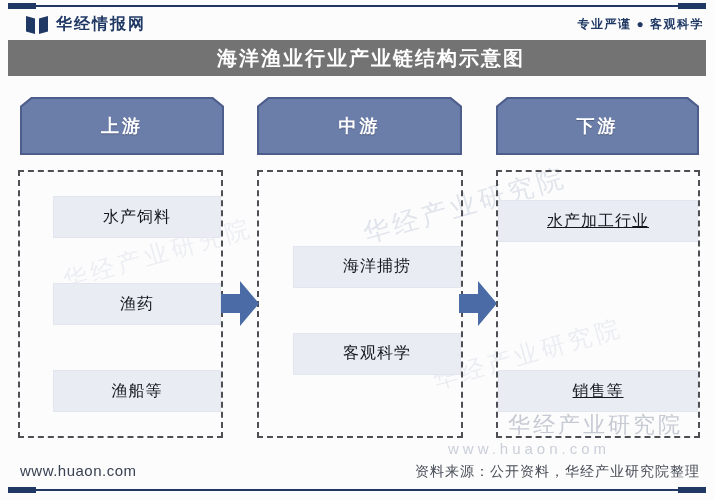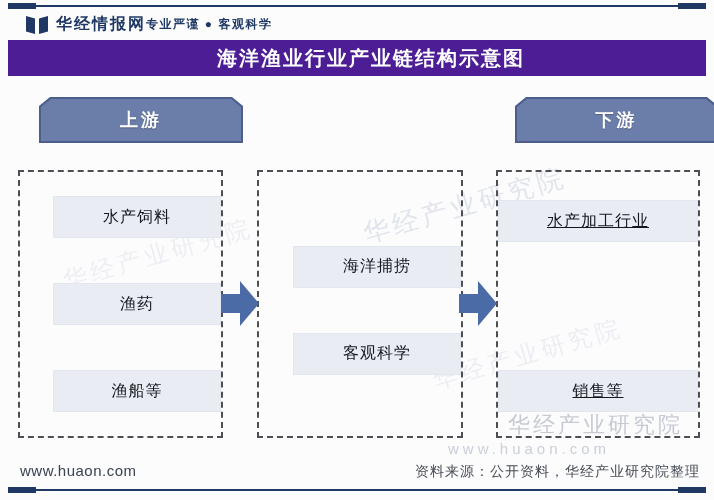--- a/index.html
+++ b/index.html
@@ -15,46 +15,45 @@
   }
 
   
   .rule { position: absolute; background: #1f3864; }
   .rule-thin { height: 2px; }
   .rule-cap { height: 6px; }
 
   
   .brand-row {
     position: absolute; left: 8px; right: 8px; top: 10px; height: 28px;
-    display: flex; align-items: center; 
+    display: flex; align-items: center; justify-content: space-between;
   }
   .brand-left { display: flex; align-items: center; gap: 8px; padding-left: 18px; }
   .logo-icon { width: 22px; height: 19px; display: block; }
   .brand-name {
     color: #1f3864; font-size: 16px; font-weight: bold; letter-spacing: 2px;
   }
   .brand-slogan {
     color: #1f3864; font-size: 12px; font-weight: bold; letter-spacing: 1.5px;
     padding-right: 2px;
   }
 
   
   .title-bar {
     position: absolute; left: 8px; top: 40px; width: 698px; height: 36px;
-    background: #4c1d95;
+    background: #737373;
     display: flex; align-items: center; justify-content: center;
     color: #ffffff; font-size: 20px; font-weight: bold; letter-spacing: 2px; padding-left: 28px;
   }
 
   
   .col-header {
-    position: absolute; top: 97px; height: 46px;
+    position: absolute; top: 97px; height: 58px;
     background: #4d5e8c;
     clip-path: polygon(11px 0, calc(100% - 11px) 0, 100% 9px, 100% 100%, 0 100%, 0 9px);
-    margin-left: 19px;
   }
   .col-header-inner {
     position: absolute; inset: 2px;
     background: #6b7da9;
     clip-path: polygon(10px 0, calc(100% - 10px) 0, 100% 8px, 100% 100%, 0 100%, 0 8px);
     display: flex; align-items: center; justify-content: center;
     color: #ffffff; font-size: 18px; font-weight: bold; letter-spacing: 3px;
     text-shadow: 0 1px 1px rgba(0,0,0,0.25);
   }
 
@@ -131,20 +130,23 @@
     <span>海洋渔业行业产业链结构示意图</span>
   </div>
 
   <div class="wm wm-diag1">华经产业研究院</div>
   <div class="wm wm-diag2">华经产业研究院</div>
   <div class="wm wm-diag3">华经产业研究院</div>
 
   <div class="col-header" style="left:20px; width:204px;">
     <div class="col-header-inner">上游</div>
   </div>
+  <div class="col-header" style="left:257px; width:205px;">
+    <div class="col-header-inner">中游</div>
+  </div>
   <div class="col-header" style="left:496px; width:203px;">
     <div class="col-header-inner">下游</div>
   </div>
 
   <div class="stage stage-upstream" style="left:18px; width:205px;">
     <div class="chain-box">水产饲料</div>
     <div class="chain-box">渔药</div>
     <div class="chain-box">渔船等</div>
   </div>
 

